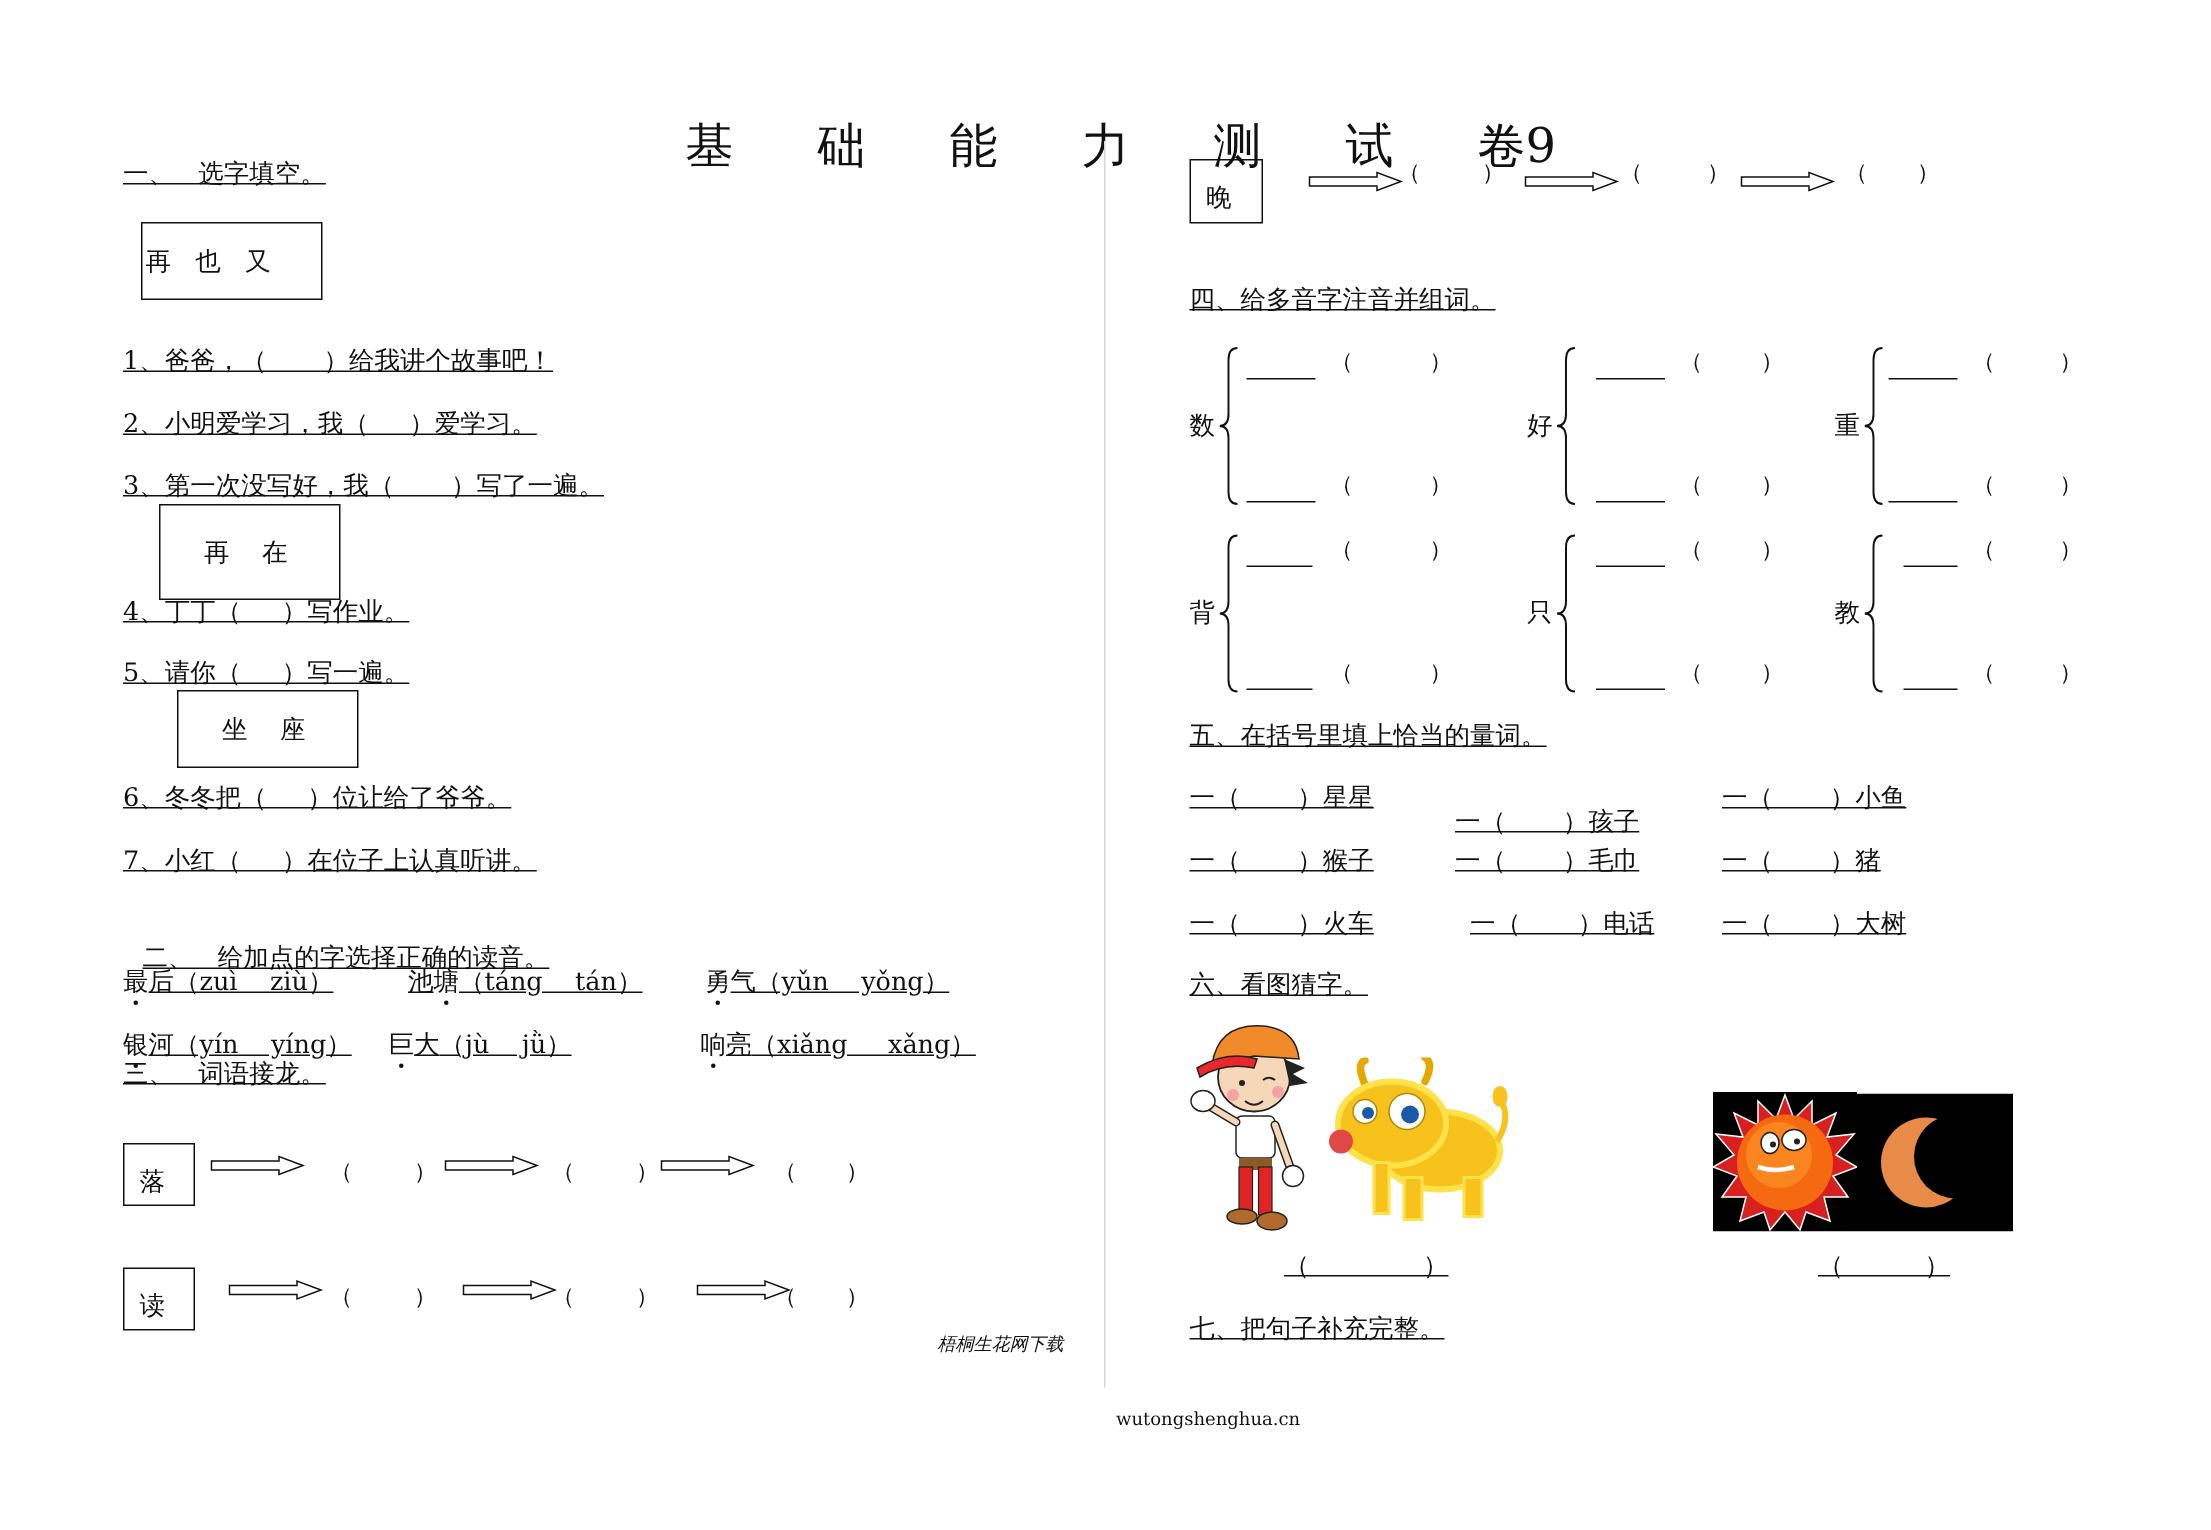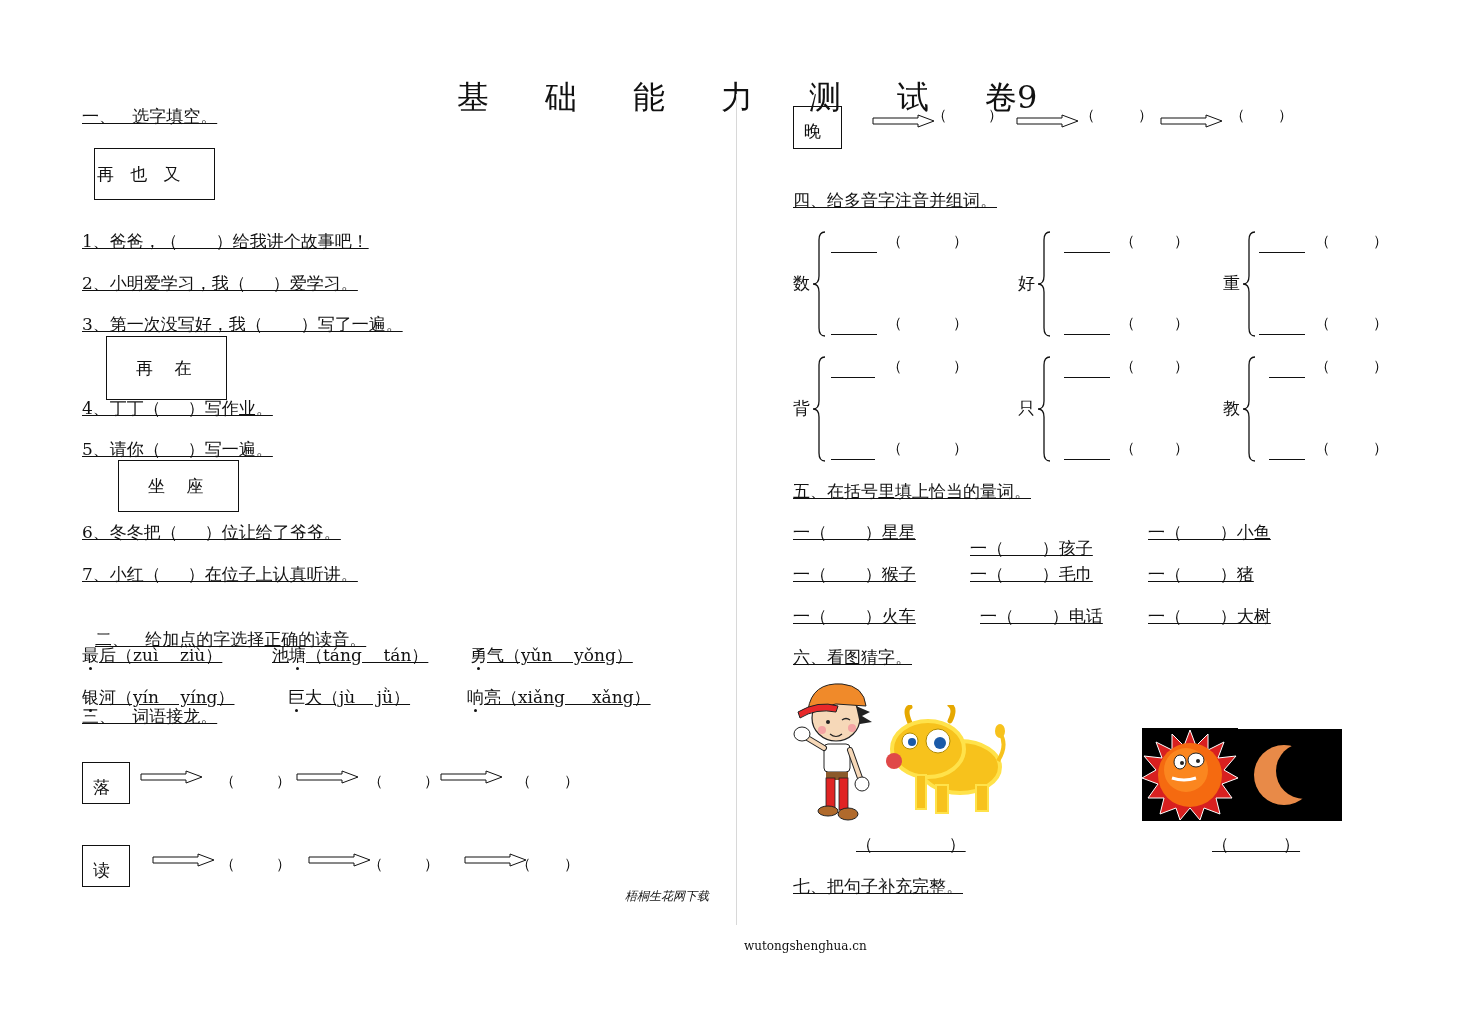--- a/index.html
+++ b/index.html
@@ -65,21 +65,21 @@
 </div>
 <div class="abs txt" style="left:82px;top:521px;">6、冬冬把（     ）位让给了爷爷。</div>
 <div class="abs txt" style="left:82px;top:563px;">7、小红（     ）在位子上认真听讲。</div>
 
 <div class="abs txt" style="left:95px;top:605px;margin-top:23px;">二、   给加点的字选择正确的读音。</div>
 
 <div class="abs txt" style="left:82px;top:644px;"><span class="dot-char">最</span><span>后</span><span>（zuì    ziù）</span></div>
 <div class="abs txt" style="left:272px;top:644px;"><span>池</span><span class="dot-char">塘</span><span>（táng    tán）</span></div>
 <div class="abs txt" style="left:470px;top:644px;"><span class="dot-char">勇</span><span>气</span><span>（yǔn    yǒng）</span></div>
 <div class="abs txt" style="left:82px;top:686px;"><span class="dot-char">银</span><span>河</span><span>（yín    yíng）</span></div>
-<div class="abs txt" style="left:288px;top:686px;"><span class="dot-char">巨</span><span>大</span><span>（jù    jǜ）</span></div>
+<div class="abs txt" style="left:259px;top:686px;"><span class="dot-char">巨</span><span>大</span><span>（jù    jǜ）</span></div>
 <div class="abs txt" style="left:467px;top:686px;"><span class="dot-char">响</span><span>亮</span><span>（xiǎng     xǎng）</span></div>
 
 <div class="abs txt" style="left:82px;top:705px;">三、   词语接龙。</div>
 
 <div class="box" style="left:82px;top:762px;width:48px;height:42px;padding-left:10px;padding-top:8px;">
   <span>落</span>
 </div>
 <svg class="arrow" style="left:140px;top:770px;" viewBox="0 0 64 14">
     <path d="M1 4 H46 V1 L62 7 L46 13 V10 H1 Z" fill="#fff" stroke="#111" stroke-width="1"></path>
   </svg>

